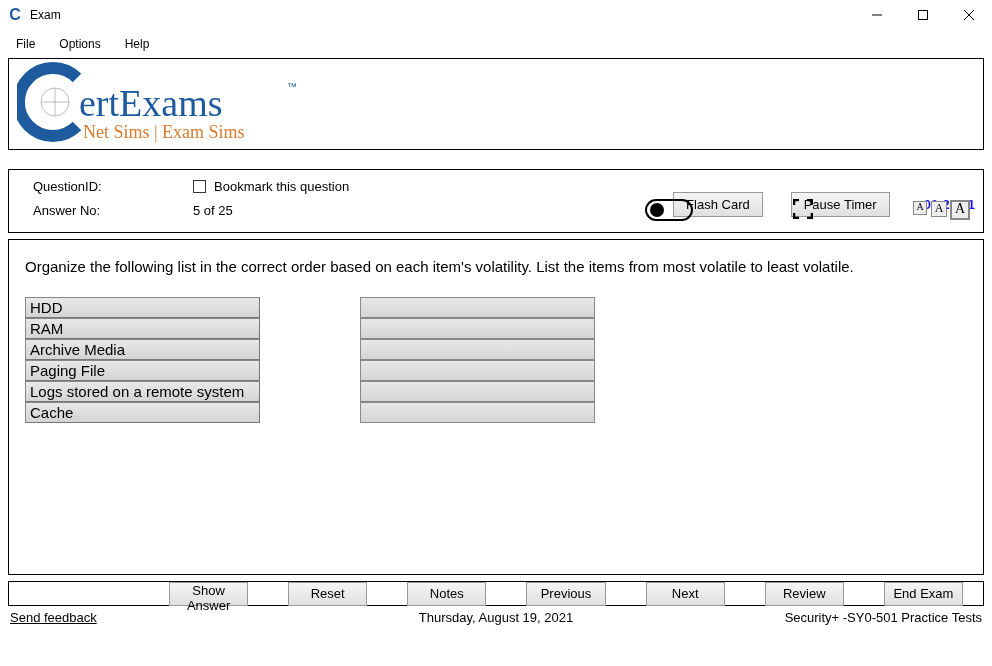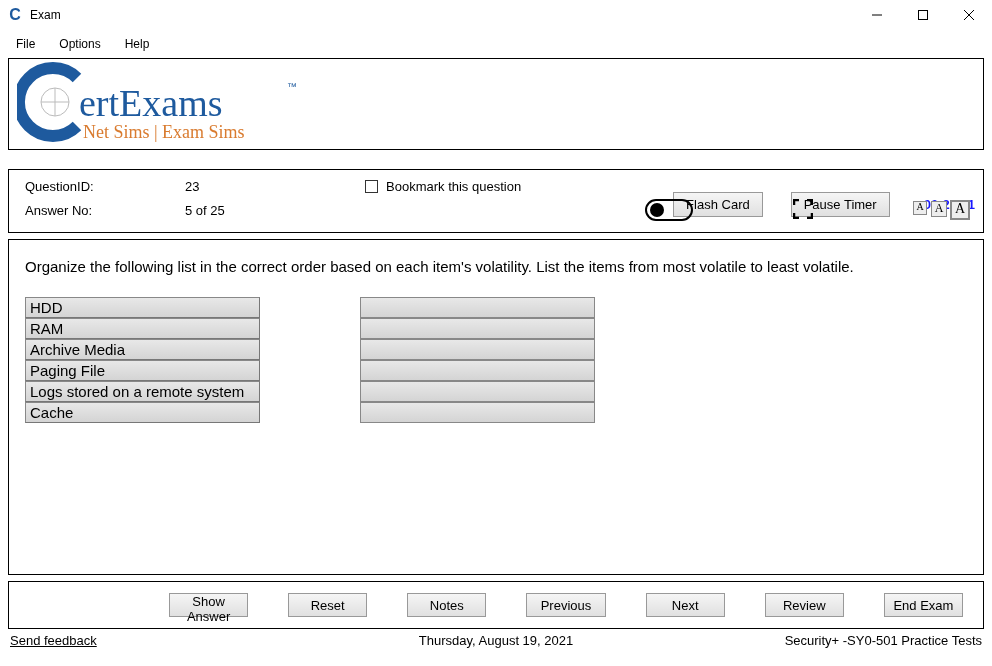--- a/index.html
+++ b/index.html
@@ -57,21 +57,21 @@
   border: 1px solid #000;
   height: 92px;
   display: flex;
   align-items: center;
   padding-left: 8px;
   overflow: hidden;
 }
 .info-panel {
   margin: 0 8px;
   border: 1px solid #000;
-  padding: 4px 8px 10px 16px;
+  padding: 4px 8px 10px 24px;
   font-size: 13px;
 }
 .info-row {
   display: flex;
   align-items: center;
   height: 24px;
 }
 .info-label { width: 160px; }
 .info-value { width: 180px; }
 .bookmark-wrap {
@@ -171,21 +171,21 @@
 .drag-item-wide { width: 235px; }
 .drop-slot {
   width: 235px;
   height: 21px;
   background: linear-gradient(#e8e8e8,#d4d4d4);
   border: 1px solid #888;
 }
 .button-bar {
   margin: 6px 8px 0 8px;
   border: 1px solid #000;
-  height: 48px;
+  height: 25px;
   display: flex;
   align-items: center;
   justify-content: flex-start;
   gap: 40px;
   padding: 0 20px 0 160px;
 }
 .bar-btn {
   background: linear-gradient(#f5f5f5,#e0e0e0);
   border: 1px solid #999;
   width: 96px;
@@ -256,21 +256,20 @@
     </g>
     <text x="62" y="54" font-family="Georgia, serif" font-size="38" fill="#1e5a9e">ertExams</text>
     <text x="270" y="28" font-family="Arial" font-size="10" fill="#1e5a9e">™</text>
     <text x="66" y="76" font-family="Georgia, serif" font-size="18" fill="#d97b2f">Net Sims | Exam Sims</text>
   </svg>
 </div>
 
 <div class="info-panel">
   <div class="info-row">
     <span class="info-label">QuestionID:</span>
-    <span class="info-value">23</span>
     <div class="bookmark-wrap">
       <span class="bookmark-check"></span>
       <span>Bookmark this question</span>
     </div>
     <div class="right-cluster">
       <button class="panel-btn">Flash Card</button>
       <button class="panel-btn">Pause Timer</button>
       <span class="timer">00:29:11</span>
     </div>
   </div>

